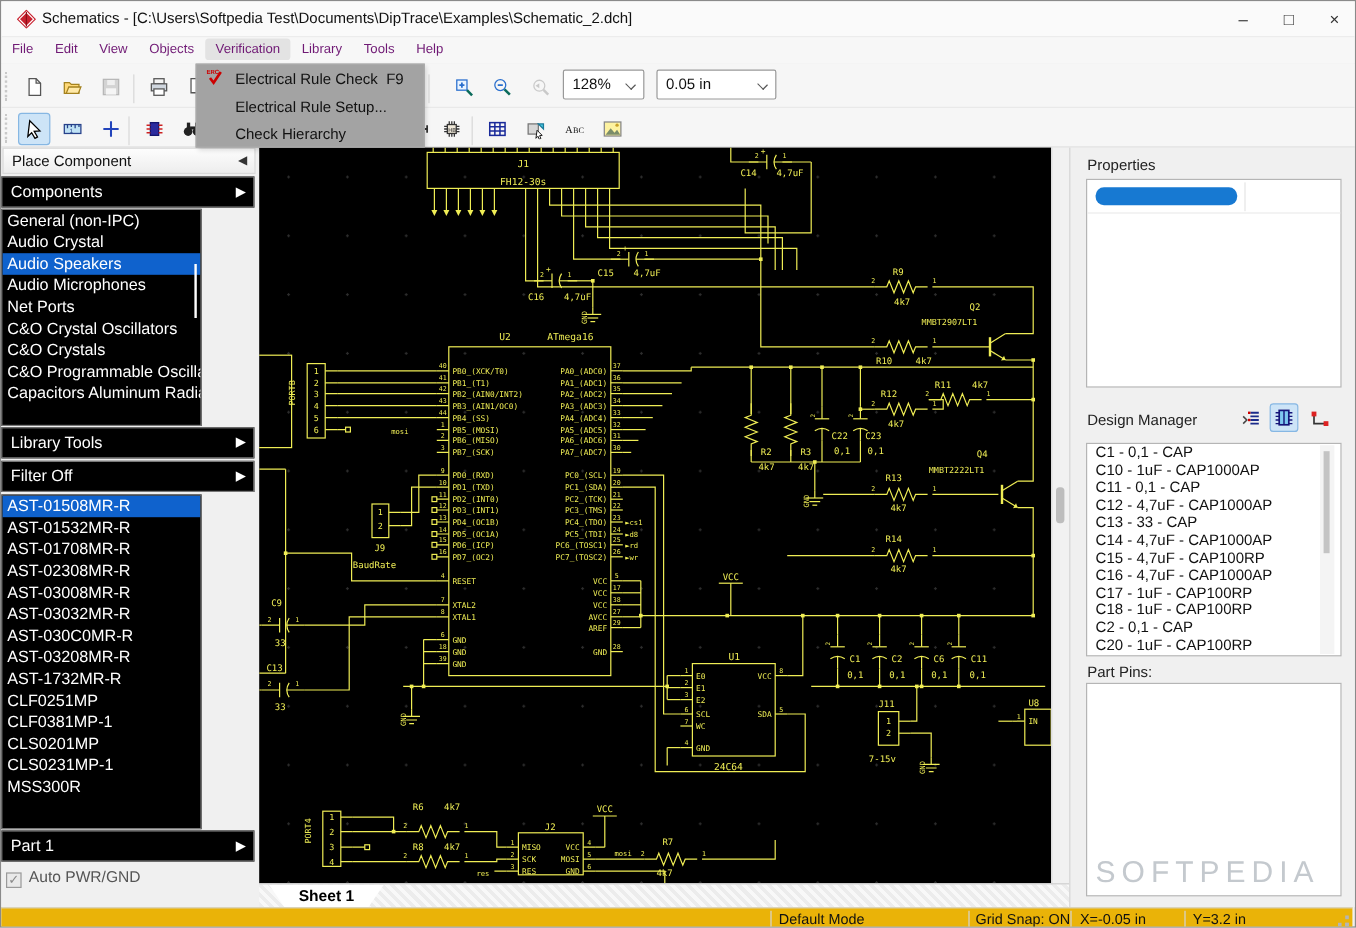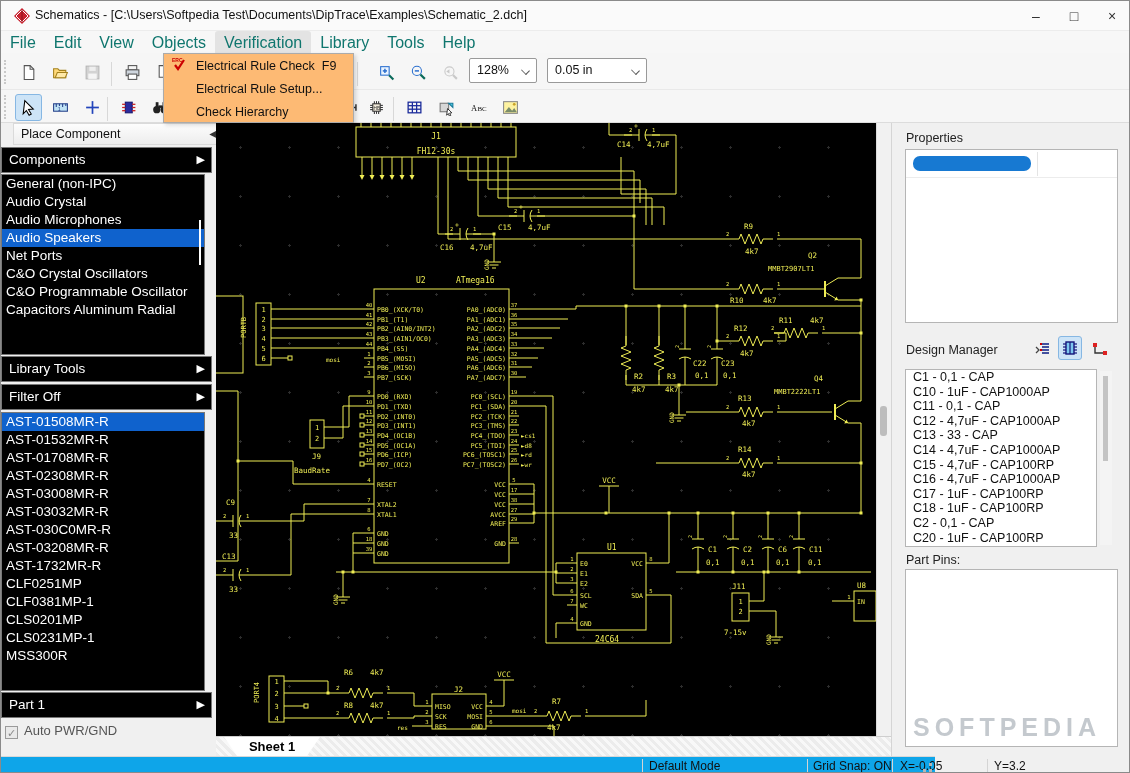--- a/index.html
+++ b/index.html
@@ -5,43 +5,43 @@
   *{margin:0;padding:0;box-sizing:border-box}
   html,body{width:1130px;height:773px}
   body{position:relative;font-family:"Liberation Sans",sans-serif;background:#f0f0f0;overflow:hidden;border:1px solid #8a8a8a}
   .abs{position:absolute}
   
   #titlebar{left:0;top:0;width:1130px;height:30px;background:#fafafa;border-bottom:1px solid #ececec}
   #title-text{left:34px;top:7px;font-size:12.5px;color:#111}
   .winbtn{top:0;width:38px;height:30px;display:flex;align-items:center;justify-content:center;font-size:14px;color:#333}
   
   #menubar{left:0;top:30px;width:1130px;height:22px;background:#f7f7f7}
-  .menu-item{display:inline-block;padding:3px 9px;font-size:16px;color:#0f766e;border-radius:3px}
+  .menu-item{display:inline-block;padding:3px 9px;font-size:11px;color:#701a75;border-radius:3px}
   .menu-item.active{background:#e3e3e3}
   
   #toolbar1{left:0;top:52px;width:1130px;height:37px;background:#f6f6f6;border-bottom:1px solid #e9e9e9}
   #toolbar2{left:0;top:89px;width:1130px;height:33px;background:#f6f6f6;border-bottom:1px solid #dcdcdc}
   .tbtn{position:absolute;width:27px;height:27px;display:flex;align-items:center;justify-content:center;border-radius:3px}
   .tbtn.disabled{opacity:.4;filter:grayscale(1)}
   .tbtn.selected{background:#cde4f7;border:1px solid #86b7e3}
   .tsep{position:absolute;width:1px;height:24px;background:#d8d8d8}
   .combo{position:absolute;height:25px;background:#fff;border:1px solid #999;border-radius:2px;font-size:12.5px;color:#111;padding:4px 0 0 7px}
   .combo .chev{position:absolute;right:7px;top:8px;width:7px;height:7px;border-right:1.5px solid #555;border-bottom:1.5px solid #555;transform:rotate(45deg) scale(1,.8)}
   .grip{position:absolute;left:3px;width:4px;border-left:2px dotted #c9c9c9}
   
-  #dropdown{left:162px;top:52px;width:191px;height:70px;background:#fdba74;border:1px solid #ababab;z-index:60;box-shadow:2px 2px 4px rgba(0,0,0,.15)}
+  #dropdown{left:162px;top:52px;width:191px;height:70px;background:#a3a3a3;border:1px solid #ababab;z-index:60;box-shadow:2px 2px 4px rgba(0,0,0,.15)}
   .dd-item{height:23px;display:flex;align-items:center;font-size:12.5px;color:#111}
   .dd-icon{width:32px;text-align:center}
   .dd-short{margin-left:7px}
   
   #left-panel{left:0;top:122px;width:215px;height:633px;background:#f0f0f0}
-  #place-header{left:12px;top:0;width:211px;height:22px;background:linear-gradient(#fdfdfd,#ededed);border:1px solid #dadada;font-size:12.5px;color:#111;padding:3px 0 0 7px}
+  #place-header{left:1px;top:0;width:211px;height:22px;background:linear-gradient(#fdfdfd,#ededed);border:1px solid #dadada;font-size:12.5px;color:#111;padding:3px 0 0 7px}
   .blackbar{position:absolute;left:0;width:211px;height:26px;background:#000;border:1px solid #777;color:#fff;font-size:13.5px;padding:4px 0 0 7px}
   .blackbar .arr{position:absolute;right:6px;top:5px;color:#fff;font-size:11px}
-  .blacklist{position:absolute;left:0;width:204px;background:#000;border:1px solid #777;overflow:hidden}
+  .blacklist{position:absolute;left:0;width:167px;background:#000;border:1px solid #777;overflow:hidden}
   .bl-item{color:#fff;font-size:13.5px;height:18px;line-height:18px;padding-left:4px;white-space:nowrap}
   .bl-item.sel{background:#0f62cd}
   #auto-pwr{left:4px;top:600px;font-size:13px;color:#555}
   #auto-pwr .cb{display:inline-block;width:13px;height:13px;background:#e9e9e9;border:1px solid #9a9a9a;color:#8a8a8a;font-size:11px;line-height:12px;text-align:center;vertical-align:-2px;margin-right:6px}
   
   #canvas{left:215px;top:122px;width:660px;height:613px;background:#000;background-image:radial-gradient(#2d2d2d 1px,transparent 1.2px);background-size:49px 49px}
   #canvas svg{position:absolute;left:0;top:0}
   #vscroll{left:875px;top:122px;width:15px;height:633px;background:#f1f1f1;border-left:1px solid #dcdcdc}
   #vthumb{left:879px;top:405px;width:7px;height:30px;background:#bdbdbd;border-radius:3px}
   
@@ -53,25 +53,25 @@
   .rp-box{position:absolute;background:#fff;border:1px solid #b5b5b5}
   #prop-pill{position:absolute;left:7px;top:6px;width:118px;height:15px;background:#1779d2;border-radius:7px}
   #prop-vline{position:absolute;left:131px;top:2px;width:1px;height:24px;background:#e4e4e4}
   #prop-hline{position:absolute;left:0;top:27px;width:100%;height:1px;background:#ececec}
   .dm-item{height:14.6px;line-height:14.6px;font-size:12.5px;color:#111;padding-left:7px;white-space:nowrap}
   .dm-icon{position:absolute;width:24px;height:24px;display:flex;align-items:center;justify-content:center;border-radius:3px}
   .dm-icon.selected{background:#cde4f7;border:1px solid #86b7e3}
   .sb-track{position:absolute;background:#f4f4f4}
   .sb-thumb{position:absolute;background:#c4c4c4}
   
-  #statusbar{left:0;top:755px;width:934px;height:18px;background:#0ea5e9;border-top:1px solid #d8d8d8;font-size:12px;color:#111}
+  #statusbar{left:0;top:755px;width:1126px;height:18px;background:#eab308;border-top:1px solid #d8d8d8;font-size:12px;color:#111}
   .st-div{position:absolute;top:2px;width:1px;height:14px;background:#d4d4d4}
   .st-text{position:absolute;top:2px}
   #grip-dots{right:3px;top:6px;width:9px;height:9px;border-right:3px dotted #b5b5b5;border-bottom:3px dotted #b5b5b5}
-  #watermark{left:912px;top:712px;font-size:25px;font-weight:bold;letter-spacing:5px;color:#c4c9ce;z-index:40}
+  #watermark{left:912px;top:712px;font-size:25px;font-weight:normal;letter-spacing:5px;color:#c4c9ce;z-index:40}
 </style>
 </head>
 <body>
 
 <div class="abs" id="titlebar">
   <svg class="abs" style="left:13px;top:7px" width="16" height="16" viewBox="0 0 16 16">
     <polygon points="8,0 16,8 8,16 0,8" fill="#c8202e"></polygon>
     <polygon points="8,2 14,8 8,14 2,8" fill="none" stroke="#ffffff" stroke-width="1"></polygon>
     <line x1="8" y1="2" x2="8" y2="14" stroke="#8a1018" stroke-width="1"></line>
   </svg>
@@ -275,24 +275,25 @@
       <span>Check Hierarchy</span>
     </div>
   </div>
 
 <div class="abs" id="left-panel">
   <div class="abs" id="place-header"><span>Place Component</span><span style="position:absolute;right:6px;top:4px;font-size:10px;color:#333">◀</span></div>
   <div class="blackbar" style="top:24px"><span>Components</span><span class="arr">▶</span></div>
   <div class="blacklist" id="groups-list" style="top:51px;height:181px">
       <div class="bl-item">General (non-IPC)</div>
       <div class="bl-item">Audio Crystal</div>
+      <div class="bl-item sel">Audio Speakers</div>
       <div class="bl-item">Audio Microphones</div>
-      <div class="bl-item sel">Audio Speakers</div>
       <div class="bl-item">Net Ports</div>
       <div class="bl-item">C&amp;O Crystal Oscillators</div>
+      <div class="bl-item">C&amp;O Crystals</div>
       <div class="bl-item">C&amp;O Programmable Oscillator</div>
       <div class="bl-item">Capacitors Aluminum Radial</div>
       <div style="position: absolute; right: 3px; top: 45px; width: 2px; height: 45px; background: rgb(255, 255, 255);"></div>
     </div>
   <div class="blackbar" style="top:233px"><span>Library Tools</span><span class="arr">▶</span></div>
   <div class="blackbar" style="top:261px"><span>Filter Off</span><span class="arr">▶</span></div>
   <div class="blacklist" id="parts-list" style="top:289px;height:279px">
       <div class="bl-item sel">AST-01508MR-R</div>
       <div class="bl-item">AST-01532MR-R</div>
       <div class="bl-item">AST-01708MR-R</div>
@@ -943,21 +944,21 @@
         <line x1="9" y1="3" x2="9" y2="15" stroke="#15157a" stroke-width="1.2"></line>
       </svg>
   </div>
   <div class="dm-icon" style="left:196px;top:214px">
     <svg width="16" height="16" viewBox="0 0 16 16">
         <path d="M3 4v8h10" fill="none" stroke="#333" stroke-width="1.4"></path>
         <rect x="1" y="2" width="4" height="4" fill="#d22"></rect>
         <rect x="11" y="10" width="4" height="4" fill="#d22"></rect>
       </svg>
   </div>
-  <div class="rp-box" style="left:13px;top:246px;width:192px;height:178px;overflow:hidden" id="dm-list">
+  <div class="rp-box" style="left:13px;top:246px;width:213px;height:178px;overflow:hidden" id="dm-list">
       <div class="dm-item">C1 - 0,1 - CAP</div>
       <div class="dm-item">C10 - 1uF - CAP1000AP</div>
       <div class="dm-item">C11 - 0,1 - CAP</div>
       <div class="dm-item">C12 - 4,7uF - CAP1000AP</div>
       <div class="dm-item">C13 - 33 - CAP</div>
       <div class="dm-item">C14 - 4,7uF - CAP1000AP</div>
       <div class="dm-item">C15 - 4,7uF - CAP100RP</div>
       <div class="dm-item">C16 - 4,7uF - CAP1000AP</div>
       <div class="dm-item">C17 - 1uF - CAP100RP</div>
       <div class="dm-item">C18 - 1uF - CAP100RP</div>

